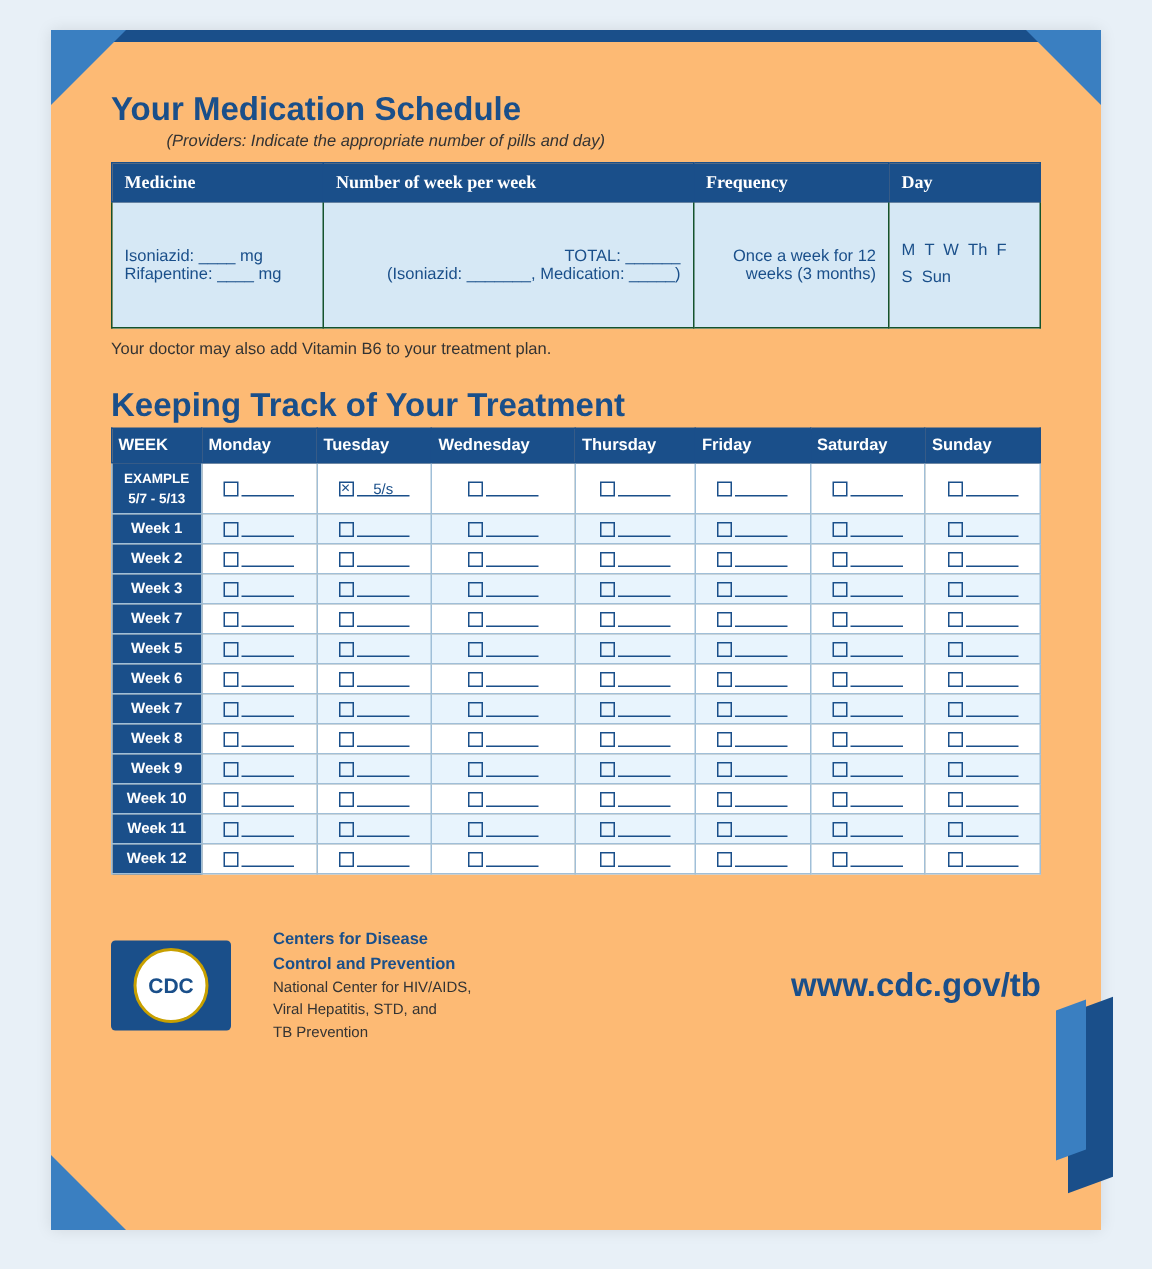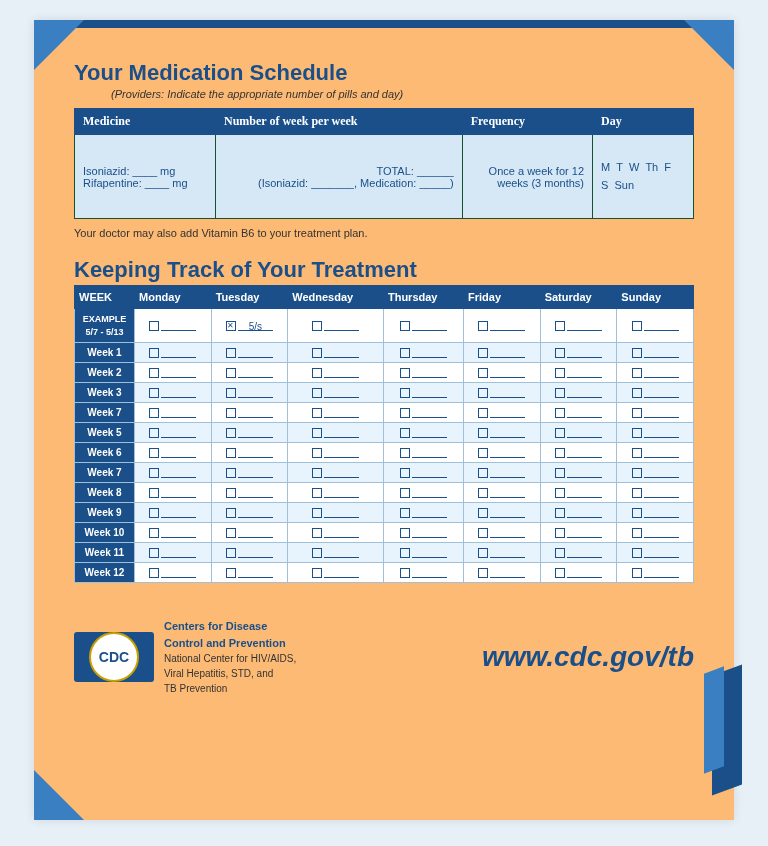--- a/index.html
+++ b/index.html
@@ -209,26 +209,26 @@
     .footer {
       display: flex;
       align-items: center;
       margin-top: 25px;
       padding-top: 10px;
       border-top: none;
     }
     .cdc-logo-box {
       background: #1a4f8a;
       width: 80px;
-      height: 50px;
+      height: 60px;
       display: flex;
       align-items: center;
       justify-content: center;
       border-radius: 3px;
-      margin-right: 10px;
+      margin-right: 28px;
       flex-shrink: 0;
     }
     .cdc-logo-inner {
       background: #fff;
       border-radius: 50%;
       width: 50px;
       height: 50px;
       display: flex;
       align-items: center;
       justify-content: center;
@@ -246,26 +246,25 @@
       flex: 1;
       font-size: 10px;
       line-height: 1.5;
       color: #333;
     }
     .footer-info strong {
       color: #1a4f8a;
       font-size: 11px;
     }
     .footer-url {
-      font-size: 28px;
+      font-size: 22px;
       font-weight: bold;
       color: #1a4f8a;
       margin-left: auto;
       align-self: center;
-      font-style: italic;
     }
   </style>
 </head>
 <body>
 
 <div class="page">
   <div class="top-bar"></div>
   <div class="corner-tl"></div>
   <div class="corner-tr"></div>
   <div class="corner-bl"></div>

